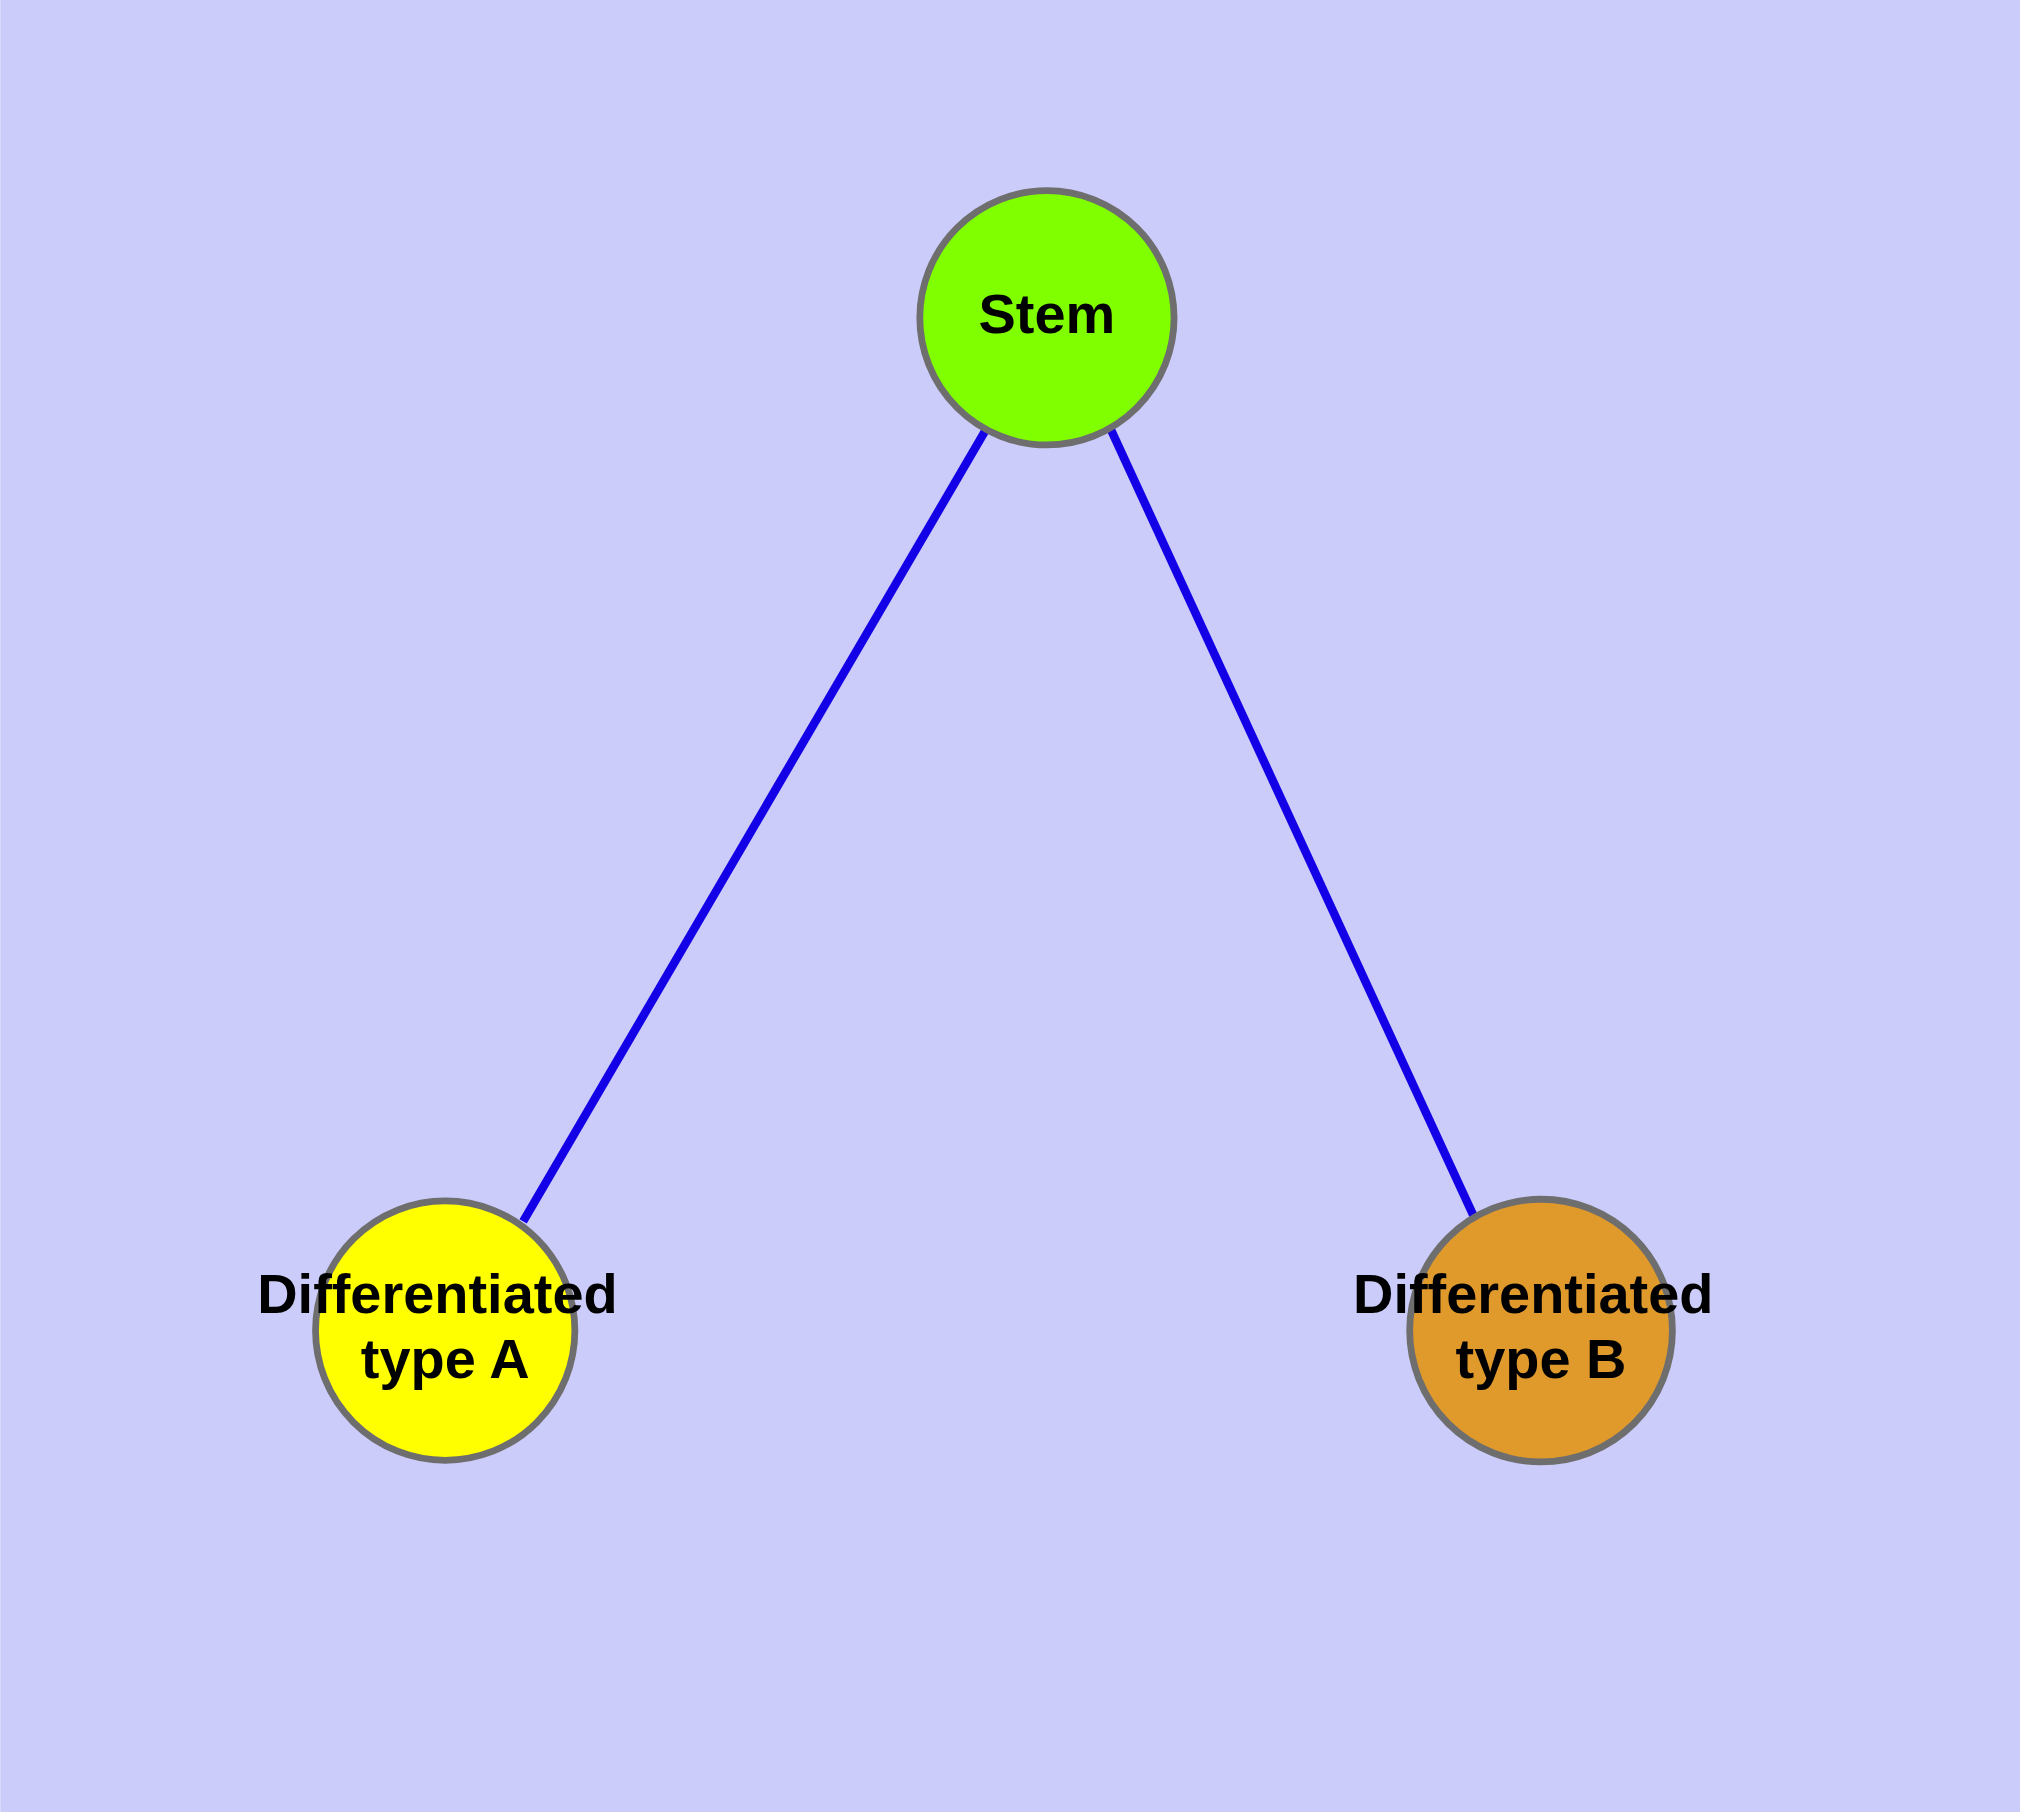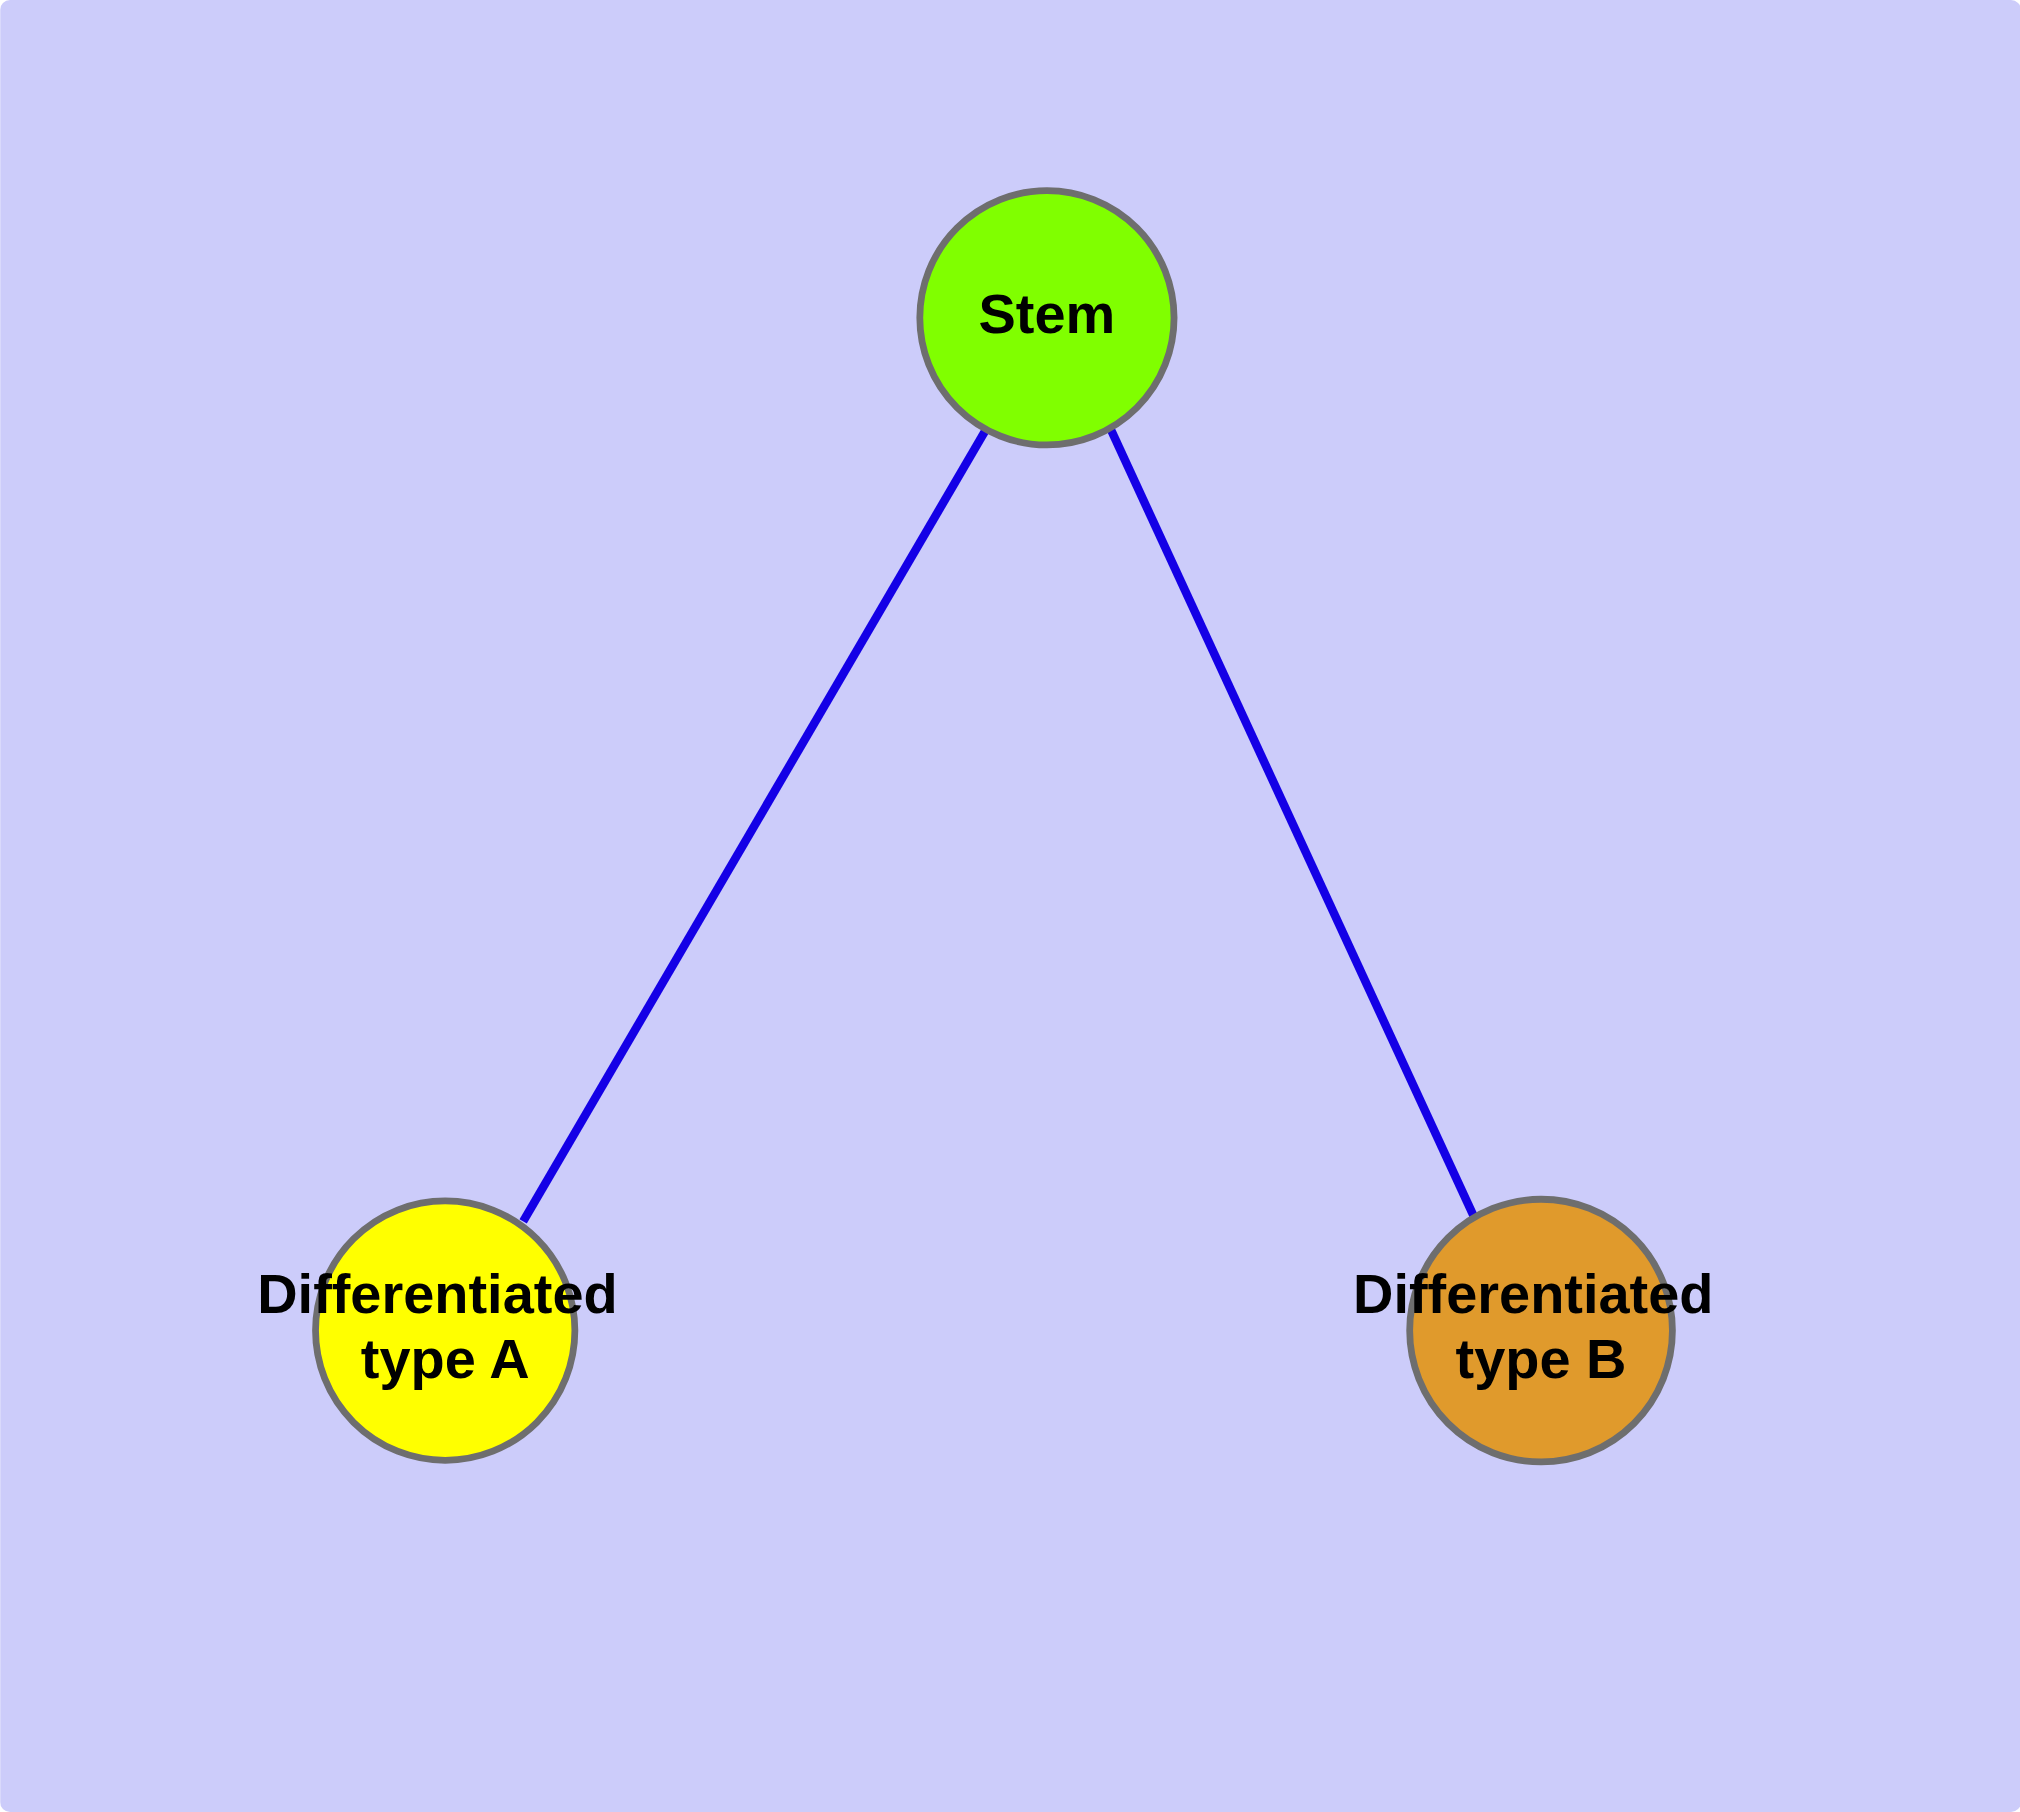--- a/index.html
+++ b/index.html
@@ -7,21 +7,20 @@
     margin: 0;
     padding: 0;
     background: #ffffff;
   }
   #canvas {
     position: relative;
     width: 2021px;
     height: 1812px;
     overflow: hidden;
     font-family: "Liberation Sans", "DejaVu Sans", sans-serif;
-    border-radius: 10px;
   }
   #graph-svg {
     position: absolute;
     top: 0;
     left: 0;
     width: 2021px;
     height: 1812px;
     display: block;
   }
   .node-label {

